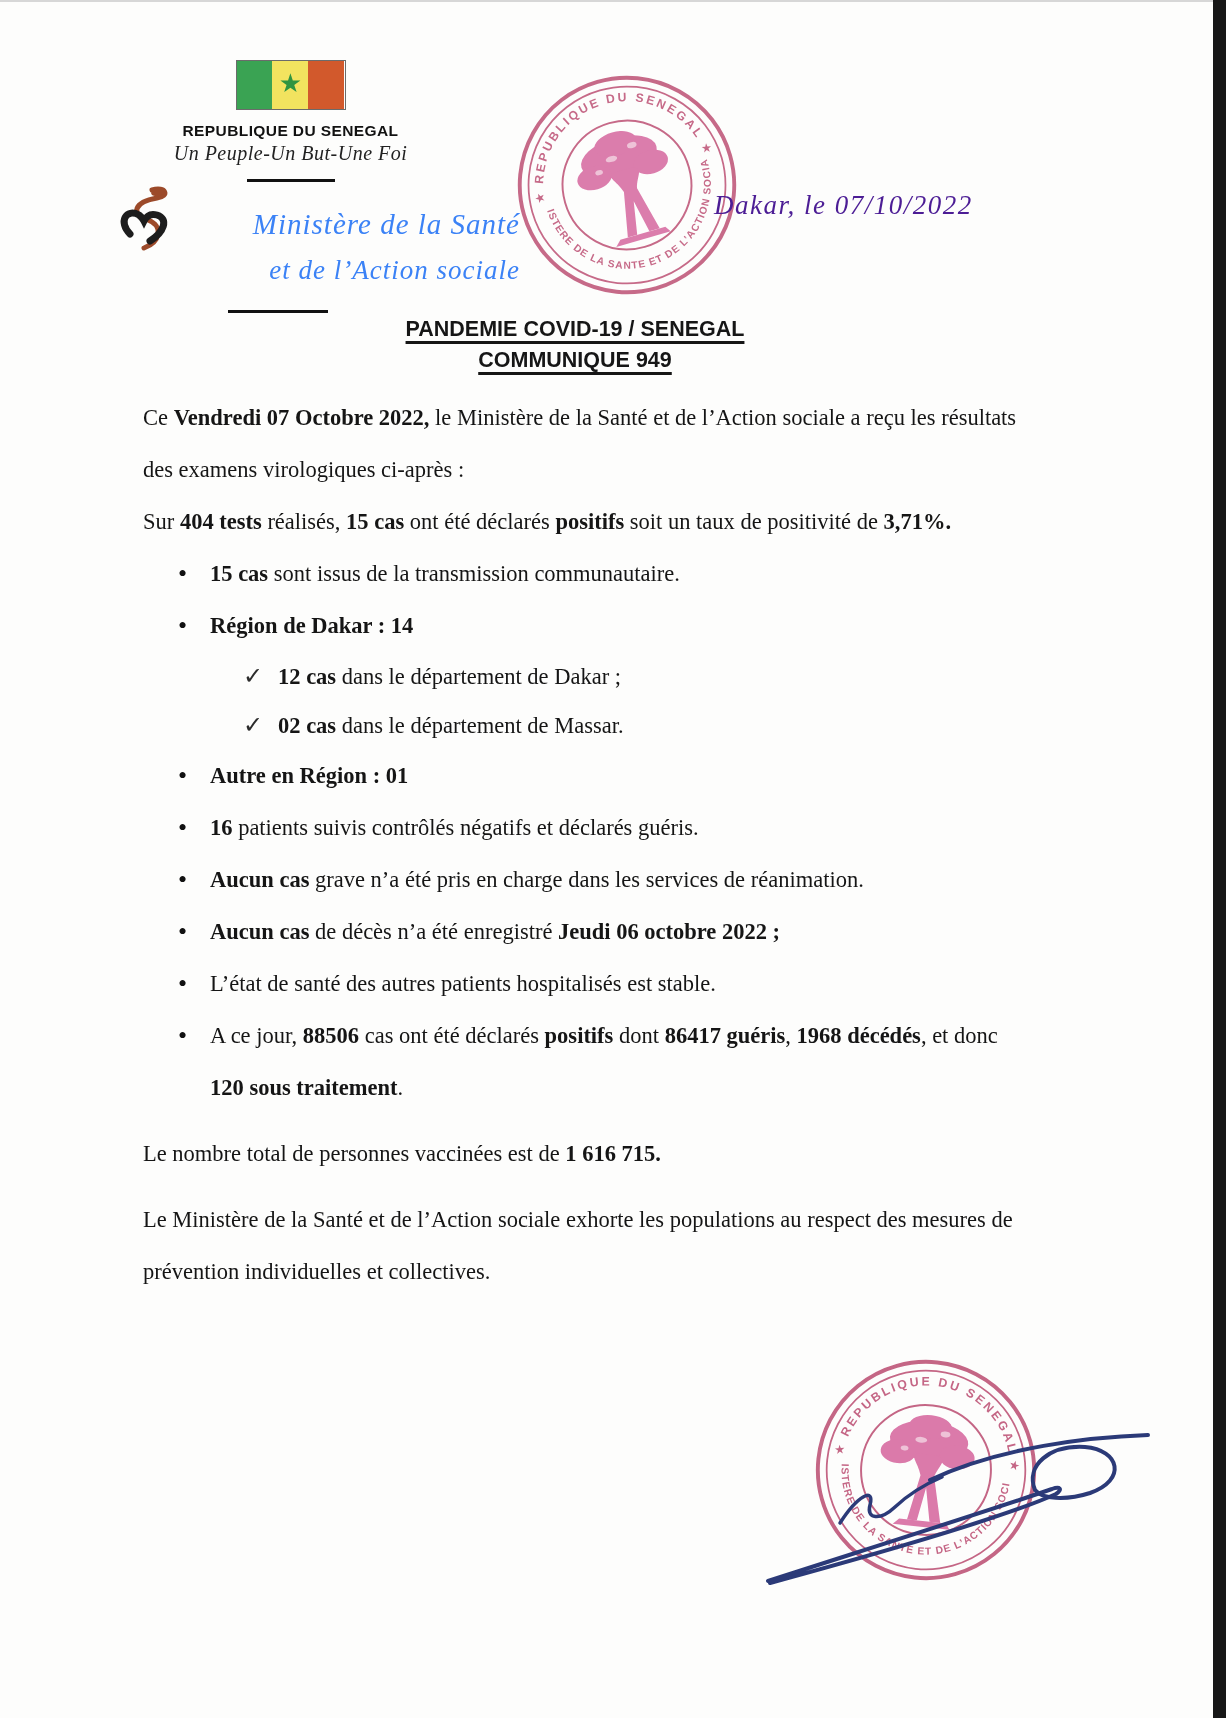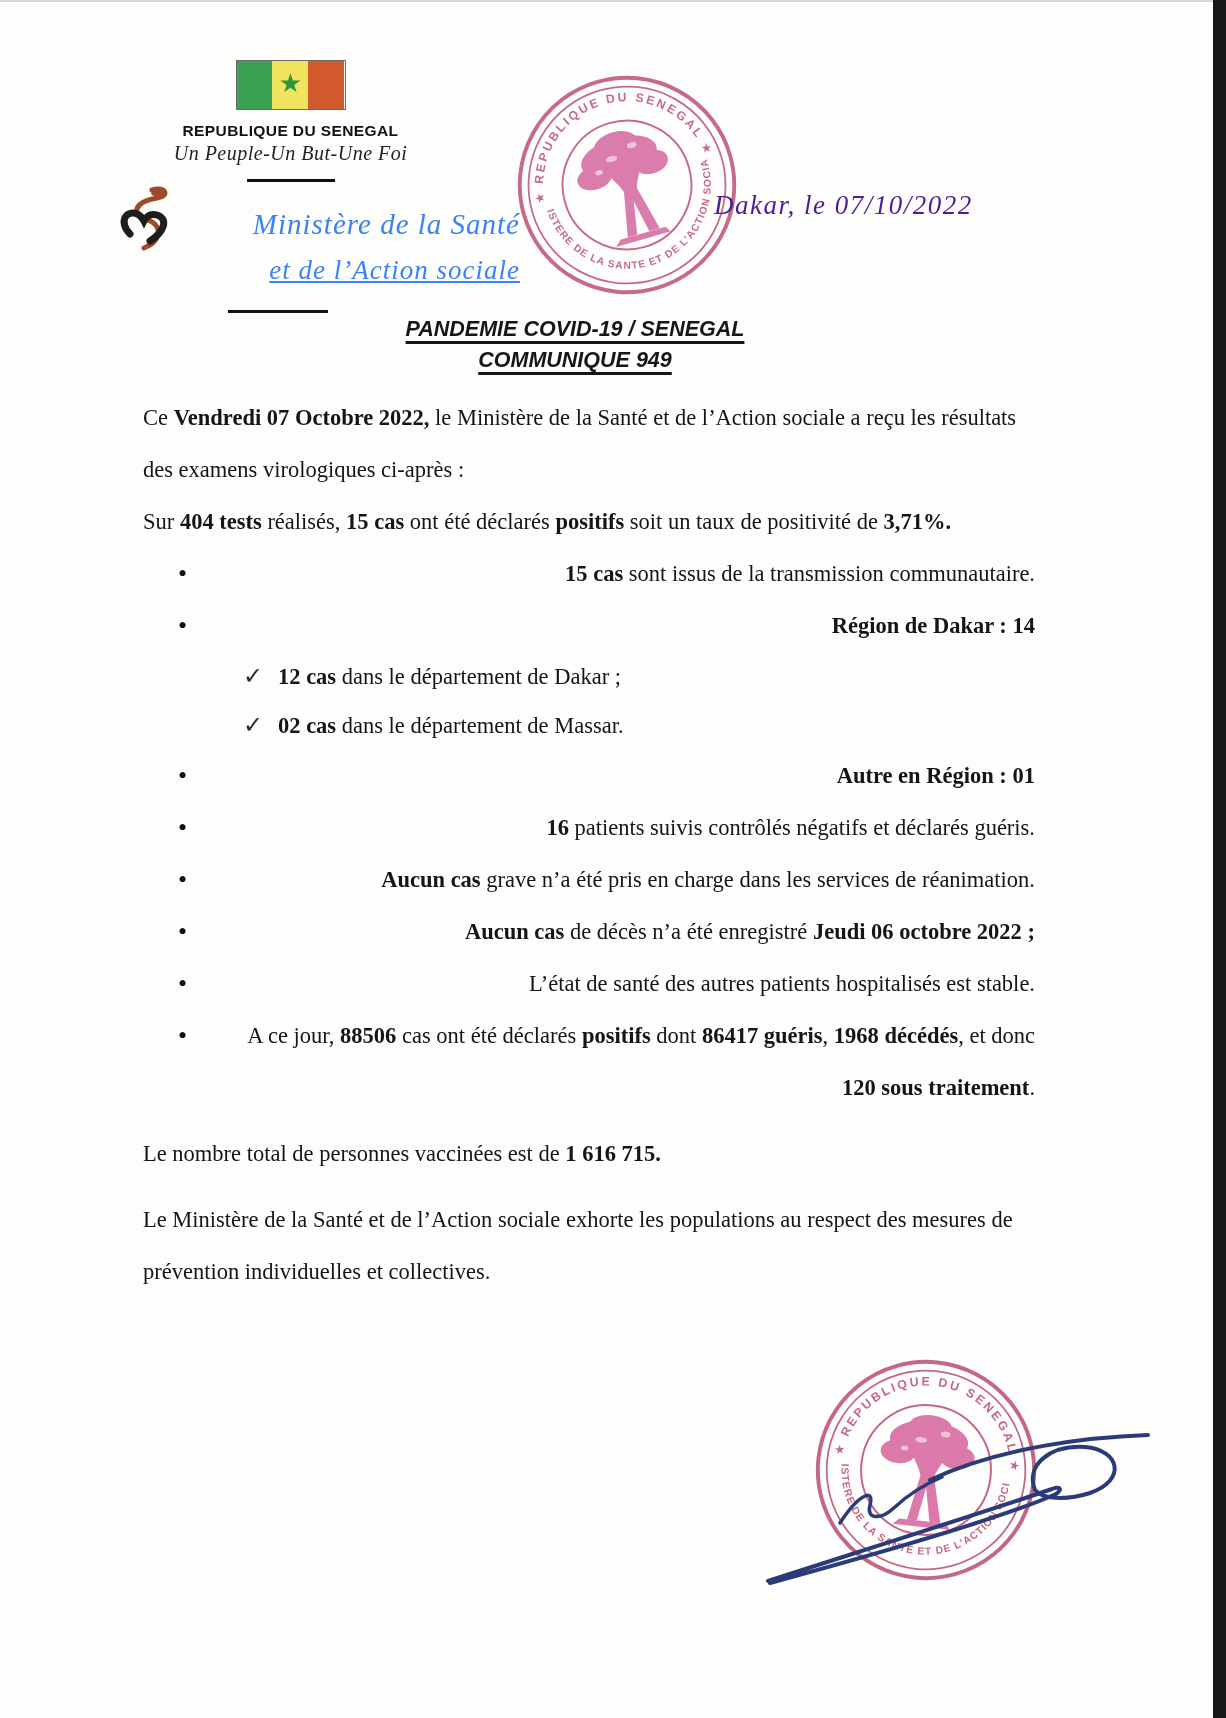--- a/index.html
+++ b/index.html
@@ -19,45 +19,45 @@
   .flag .y{left:33.3%;}
   .flag .o{left:66.6%;}
   .flag .star{position:absolute;left:50%;top:50%;transform:translate(-50%,-54%);font-size:26px;line-height:1;}
   .republic{margin-top:8px;font-family:"Liberation Sans","DejaVu Sans",sans-serif;font-weight:bold;font-size:15.5px;letter-spacing:.4px;color:#111;}
   .motto{margin-top:2px;font-style:italic;font-size:20px;color:#222;letter-spacing:.5px;}
   .flag-rule{margin:14px auto 0;width:88px;height:3px;background:#111;}
 
   .ministry-logo{position:absolute;left:112px;top:182px;}
   .ministry-text{position:absolute;left:190px;top:208px;width:330px;font-style:italic;color:#3b82f6;text-align:right;}
   .ministry-text .l1{font-size:29px;letter-spacing:1px;}
-  .ministry-text .l2{font-size:27px;letter-spacing:1px;margin-top:14px;margin-left:-32px;text-decoration:underline;}
+  .ministry-text .l2{font-size:27px;letter-spacing:1px;margin-top:14px;margin-left:-32px;}
   .ministry-rule{position:absolute;left:228px;top:310px;width:100px;height:3px;background:#111;}
 
   .date-line{position:absolute;left:714px;top:190px;font-style:italic;font-size:27px;letter-spacing:1.5px;color:#4c1d95;}
 
   
   .stamp{position:absolute;}
   .stamp svg{display:block;}
   .stamp-top{left:510px;top:68px;width:234px;height:234px;transform:rotate(-16deg);opacity:.92;}
   .stamp-bottom{left:808px;top:1352px;width:236px;height:236px;transform:rotate(6deg);opacity:.95;}
   .signature{position:absolute;left:690px;top:1395px;width:480px;height:210px;}
 
   
   .title-block{
     position:absolute;left:0;top:314px;width:1150px;text-align:center;
-    font-family:"Liberation Sans","DejaVu Sans",sans-serif;font-weight:bold;font-size:21.5px;color:#161616;font-style:italic;
+    font-family:"Liberation Sans","DejaVu Sans",sans-serif;font-weight:bold;font-size:21.5px;color:#161616;
   }
   .title-block .tl{display:inline-block;text-decoration:underline;text-underline-offset:5px;text-decoration-thickness:2.5px;line-height:31px;}
 
   
   .body-col{position:absolute;left:143px;top:392px;width:892px;font-size:22.5px;line-height:52px;color:#151515;}
   .body-col .b{font-weight:bold;margin-top:24px;}
   .para{margin:0;}
   .para.gap{margin-top:14px;}
-  .li{position:relative;padding-left:67px;margin:0;text-align:right;}
+  .li{position:relative;padding-left:67px;margin:0;}
   .li::before{content:"\2022";position:absolute;left:35px;top:0;font-size:26px;color:#111;}
   .li-check{position:relative;padding-left:135px;margin:0;line-height:49px;}
   .li-check::before{content:"\2713";position:absolute;left:100px;top:0;font-size:24px;color:#2c2c2c;}
 </style>
 </head>
 <body>
 
 <div class="page">
   <div class="top-hairline"></div>
   <div class="edge-band"></div>

